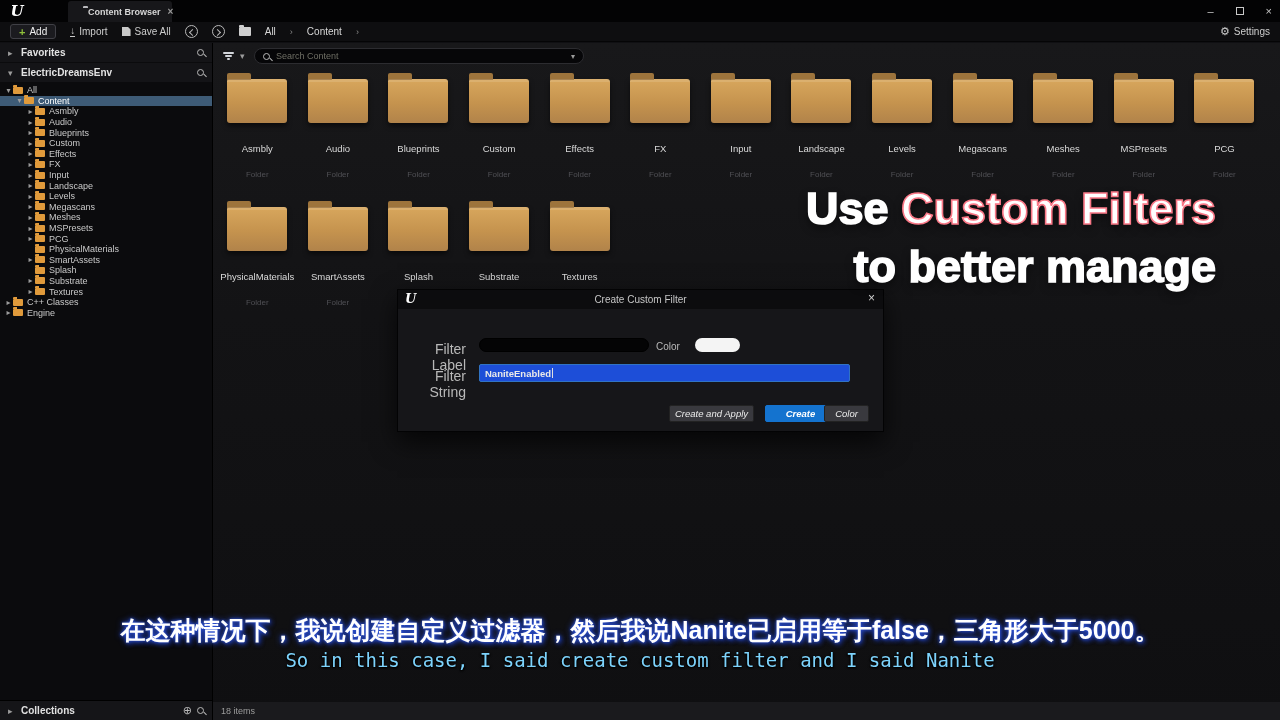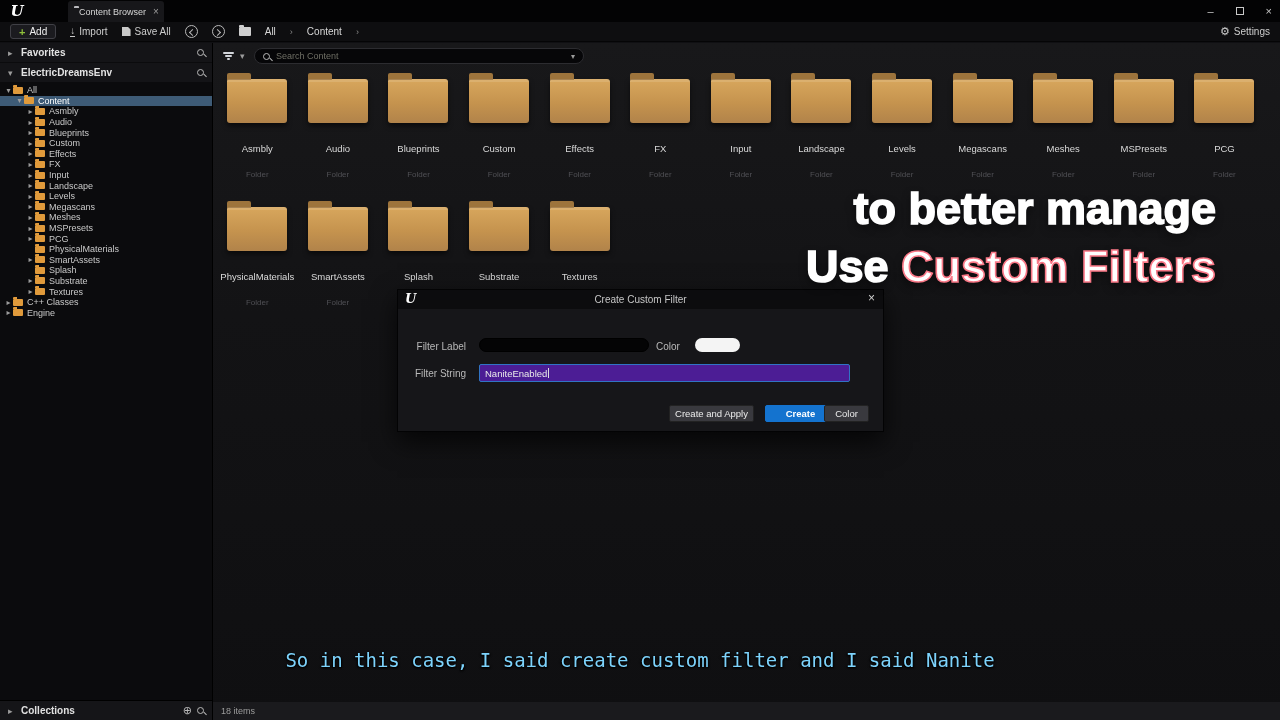--- a/index.html
+++ b/index.html
@@ -5,22 +5,22 @@
   * { margin:0; padding:0; box-sizing:border-box; }
   html,body { background:#000; }
   .app { position:relative; width:1280px; height:720px; background:#101013; overflow:hidden;
          font-family:"Liberation Sans", sans-serif; color:#cfcfcf; }
 
   
   .titlebar { position:absolute; top:0; left:0; right:0; height:22px; background:#030304; }
   .ue-logo { position:absolute; left:8px; top:2px; width:18px; height:18px;
              font-family:"DejaVu Serif", serif; font-style:italic; font-weight:bold;
              font-size:15px; color:#fff; line-height:18px; text-align:center; }
-  .tab { position:absolute; left:68px; top:1px; height:21px; width:96px; background:#17171a;
-         border-radius:3px 3px 0 0; display:flex; align-items:center; padding:0 6px; gap:5px; }
+  .tab { position:absolute; left:68px; top:1px; height:21px; width:104px; background:#17171a;
+         border-radius:3px 3px 0 0; display:flex; align-items:center; padding:0 15px; gap:5px;font-weight:bold; }
   .tab-icon { width:11px; height:8px; background:#b9b9bd; border-radius:1px; position:relative; }
   .tab-icon::before { content:''; position:absolute; top:-2px; left:0; width:5px; height:2px;
                       background:#b9b9bd; border-radius:1px 1px 0 0; }
   .tab-label { font-size:9px; color:#d6d6d6; white-space:nowrap; }
   .tab-close { font-size:10px; color:#9a9a9a; margin-left:2px; cursor:pointer; }
   .wincontrols { position:absolute; right:8px; top:0; height:22px; display:flex; align-items:center; gap:22px; }
   .winbtn { font-size:11px; color:#c9c9c9; line-height:22px; }
   .winbtn.box { width:8px; height:8px; border:1px solid #c9c9c9; font-size:0; }
 
   
@@ -105,34 +105,34 @@
 
   
   .dialog { position:absolute; left:397px; top:289px; width:487px; height:143px; background:#161619;
             border:1px solid #030304; box-shadow:0 10px 24px rgba(0,0,0,.7); z-index:5; }
   .dlg-head { position:absolute; top:0; left:0; right:0; height:19px; background:#0c0c0e;
               display:flex; align-items:center; }
   .dlg-logo { position:absolute; left:7px; top:1px; font-family:"DejaVu Serif", serif; font-style:italic;
               font-weight:bold; font-size:13px; color:#fff; }
   .dlg-title { width:100%; text-align:center; font-size:10px; color:#c6c6c6; }
   .dlg-close { position:absolute; right:8px; top:1px; font-size:12px; color:#cfcfcf; }
-  .dlabel { position:absolute; width:68px; text-align:right; font-size:10px; color:#b9b9b9; }
+  .dlabel { position:absolute; width:68px; text-align:right; font-size:14px; color:#b9b9b9; }
   .dinput { position:absolute; background:#040405; border:1px solid #000; }
   .fl-input { left:81px; top:48px; width:170px; height:14px; border-radius:7px; }
   .color-label { left:250px; top:51px; width:40px; text-align:center; position:absolute;
                  font-size:10px; color:#b9b9b9; }
   .swatch { position:absolute; left:297px; top:48px; width:45px; height:14px; background:#f4f4f4;
             border-radius:7px; }
-  .fs-input { left:81px; top:74px; width:371px; height:18px; background:#4c1d95;
+  .fs-input { left:81px; top:74px; width:371px; height:18px; background:#1d4ed8;
               border:1px solid #3173c4; border-radius:2px; display:flex; align-items:center;
-              padding:0 5px; font-size:9.5px; color:#e9e9e9; }
+              padding:0 5px; font-size:9.5px; color:#e9e9e9;font-weight:bold; }
   .caret { display:inline-block; width:1px; height:10px; background:#dfdfdf; margin-left:1px; }
   .dbtn { position:absolute; top:115px; height:17px; background:#39393e; border:1px solid #222;
           border-radius:2px; color:#ececec; font-size:9.5px; display:flex; align-items:center;
-          justify-content:center; }
+          justify-content:center;font-style:italic; }
   .dbtn.primary { background:#1473cf; border-color:#1473cf; color:#fff; font-weight:bold; }
 
   
   .headline { position:absolute; top:180px; right:64px; z-index:9; text-align:right;
               font-weight:bold; font-size:45px; line-height:58px; color:#fff; letter-spacing:0;
               -webkit-text-stroke:1.6px #fff; text-shadow:0 4px 8px rgba(0,0,0,.55); white-space:nowrap; }
   .headline .pink { -webkit-text-stroke:1.6px var(--pink); }
 
   
   .sub-zh { position:absolute; top:614px; left:0; right:0; z-index:9; text-align:center;
@@ -487,21 +487,22 @@
     <div class="dinput fs-input">
       <span>NaniteEnabled</span>
       <span class="caret"></span>
     </div>
     <div class="dbtn" style="left:271px;width:85px">Create and Apply</div>
     <div class="dbtn primary" style="left:367px;width:71px">Create</div>
     <div class="dbtn" style="left:426px;width:45px">Color</div>
   </div>
 
   <div class="headline">
+    <div><span>Use </span><span class="pink">Custom Filters</span></div>
     <div>to better manage</div>
-    <div><span>Use </span><span class="pink">Custom Filters</span></div>
-  </div>
-
+  </div>
+
+  <div class="sub-zh">在这种情况下，我说创建自定义过滤器，然后我说Nanite已启用等于false，三角形大于5000。</div>
   <div class="sub-en">
     <div>So in this case, I said create custom filter and I said Nanite</div>
   </div>
 
 </div>
 
 </body></html>

